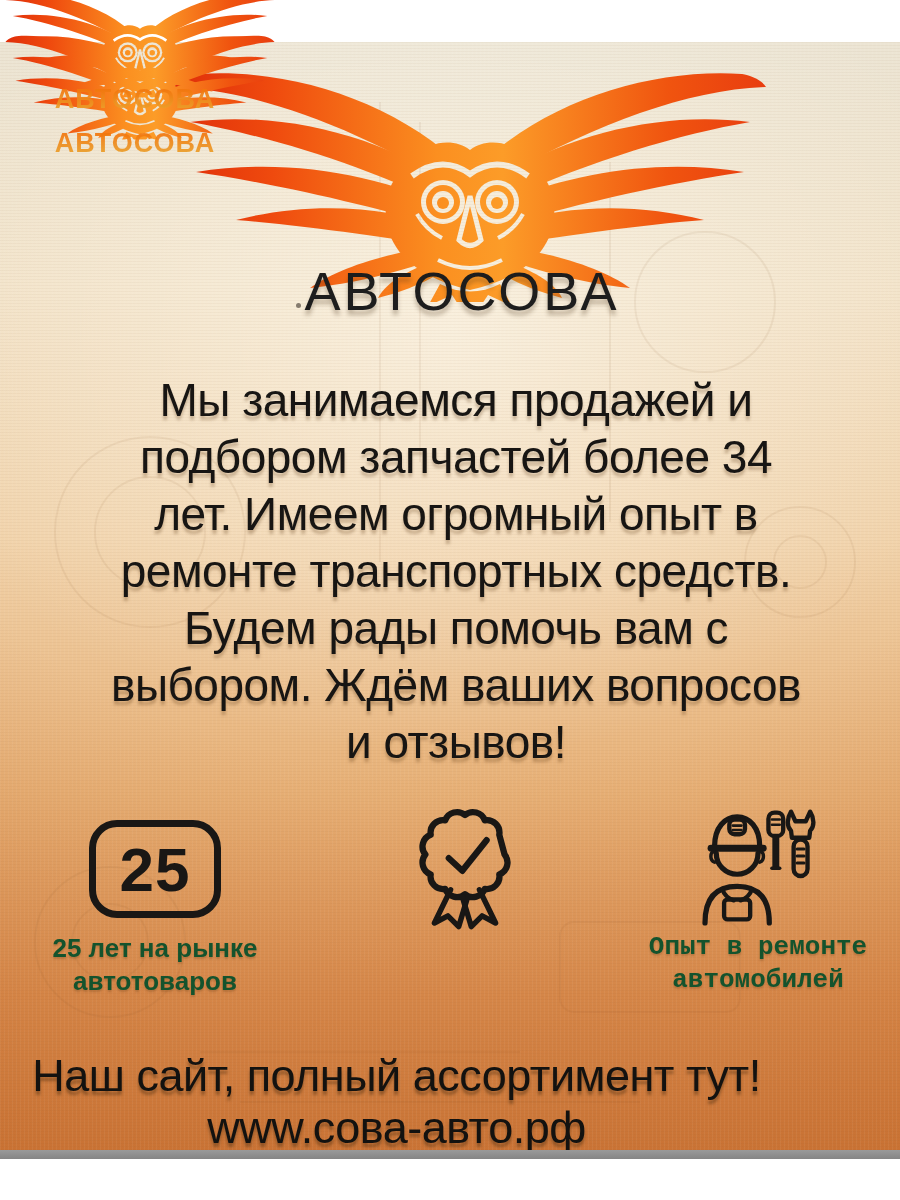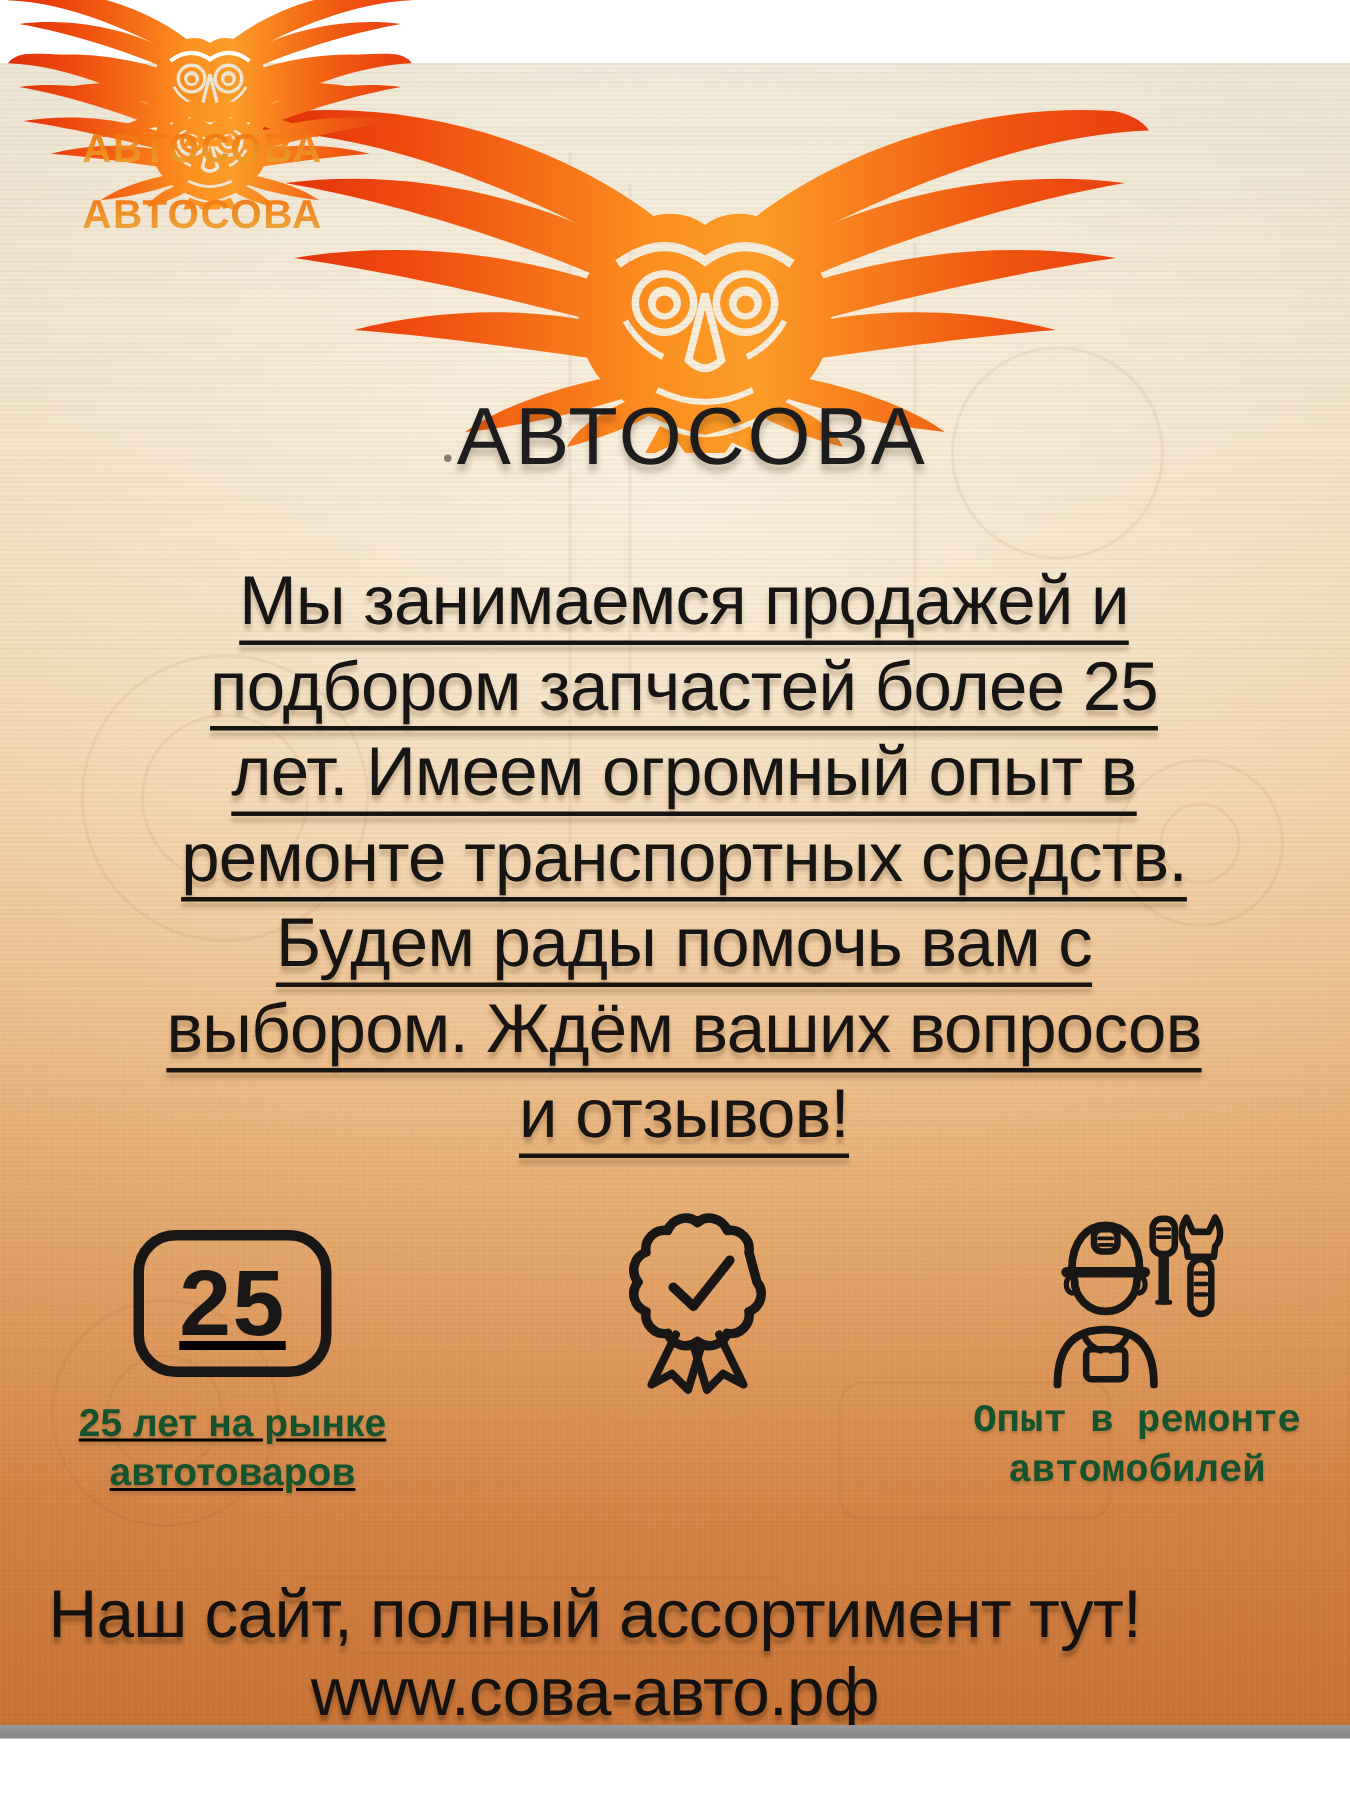--- a/index.html
+++ b/index.html
@@ -40,25 +40,25 @@
     font-size:54px;font-weight:500;letter-spacing:3px;color:#1d1d1d;
     text-shadow:0 5px 4px rgba(70,45,20,.30);}
   .title-dot{position:absolute;left:296px;top:303px;width:5px;height:5px;border-radius:50%;
     background:#4a4038;opacity:.65;}
 
   
   .intro{position:absolute;top:372px;left:62px;width:788px;text-align:center;
     color:#171513;font-size:46px;line-height:57px;letter-spacing:-0.5px;
     text-shadow:0 4px 3px rgba(85,50,15,.28);}
   .intro .line{display:block;}
-  .intro .u{text-decoration:underline;text-decoration-thickness:2.5px;text-underline-offset:11px;}
+  .intro .u{text-decoration-thickness:2.5px;text-underline-offset:11px;}
 
   
   .feat{position:absolute;text-align:center;}
-  .feat1{left:35px;top:800px;width:240px;text-decoration:underline;}
+  .feat1{left:35px;top:800px;width:240px;}
   .feat2{left:330px;top:800px;width:270px;}
   .feat3{left:628px;top:795px;width:260px;font-family:Liberation Mono, monospace;}
   .plate{width:118px;height:84px;margin:20px auto 14px auto;border:7px solid #191715;border-radius:28px;
     display:flex;align-items:center;justify-content:center;
     font-size:62px;font-weight:600;color:#191715;letter-spacing:1px;}
   .feat2 svg{display:block;margin:6px auto 0 auto;}
   .feat3 svg{display:block;margin:8px auto 0 auto;}
   .cap{font-size:26px;font-weight:700;color:#14532d;line-height:33px;
     text-shadow:0 2px 2px rgba(90,55,20,.25);}
   .feat2 .cap{margin-top:6px;}
@@ -150,21 +150,21 @@
       </svg>
     <div class="wm-text t1">АВТОСОВА</div>
     <div class="wm-text t2">АВТОСОВА</div>
   </div>
 
   <div class="title">АВТОСОВА</div>
   <div class="title-dot"></div>
 
   <div class="intro">
     <span class="line"><span class="u">Мы занимаемся продажей и</span></span>
-    <span class="line"><span class="u">подбором запчастей более 25</span></span>
+    <span class="line"><span class="u">подбором запчастей более 34</span></span>
     <span class="line"><span class="u">лет. Имеем огромный опыт в</span></span>
     <span class="line"><span class="u">ремонте транспортных средств.</span></span>
     <span class="line"><span class="u">Будем рады помочь вам с</span></span>
     <span class="line"><span class="u">выбором. Ждём ваших вопросов</span></span>
     <span class="line"><span class="u">и отзывов!</span></span>
   </div>
 
   <div class="feat feat1">
     <div class="plate">
       <span>25</span>

